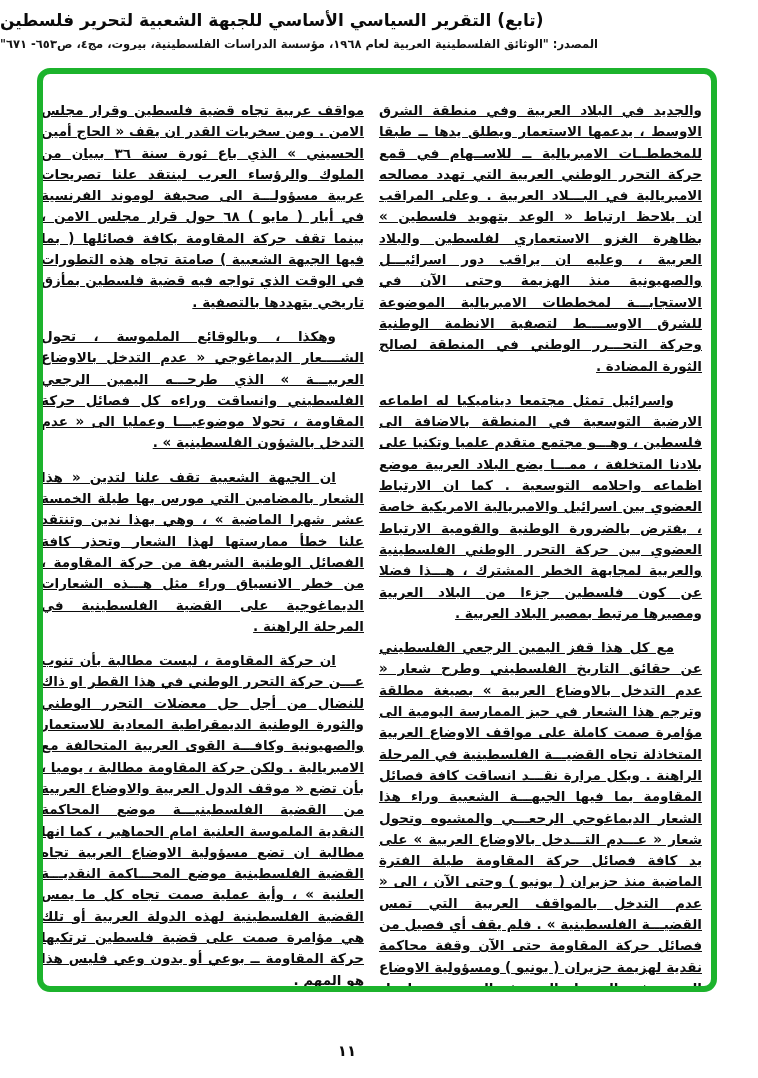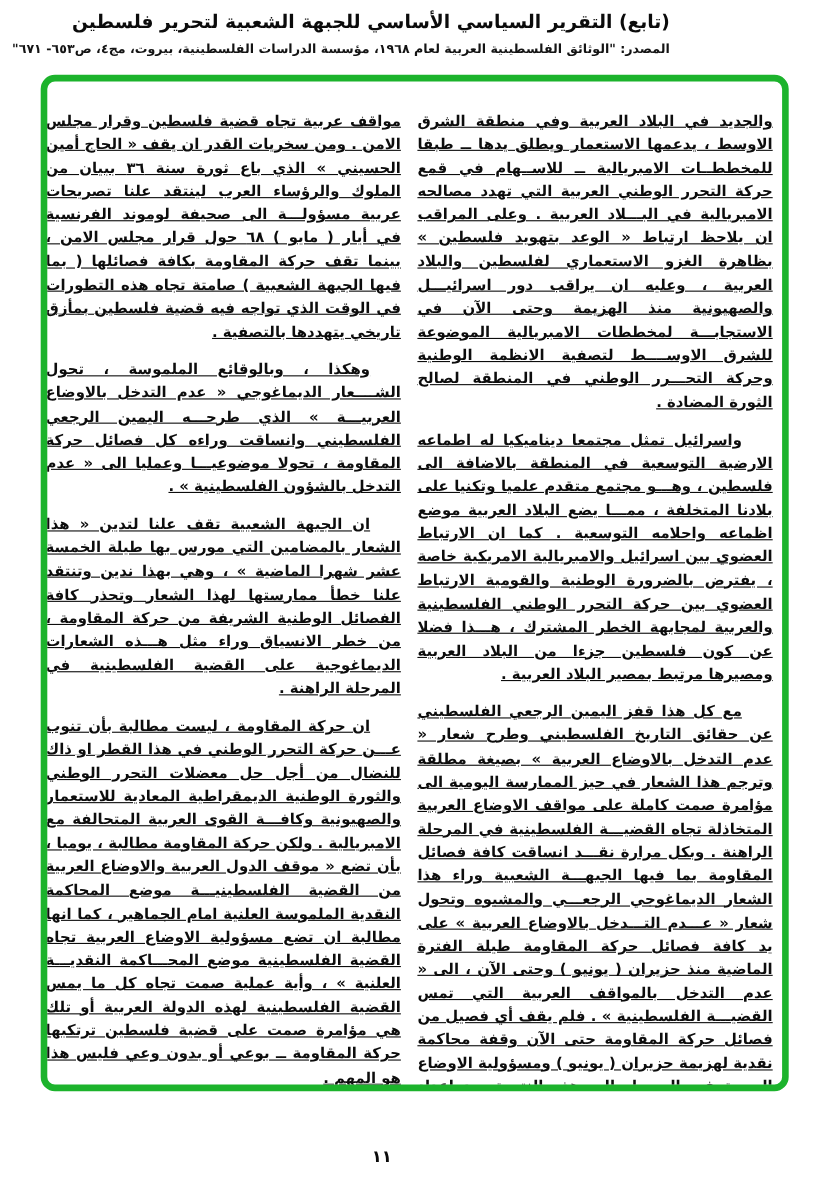--- a/index.html
+++ b/index.html
@@ -14,21 +14,21 @@
     height: 1078px;
     background: #ffffff;
     overflow: hidden;
     direction: rtl;
   }
   .header {
     position: absolute;
     top: 8px;
     left: 0;
     width: 609px;
-    text-align: right;
+    text-align: left;
     color: #0b0b0b;
   }
   .doc-title {
     font-size: 17px;
     font-weight: bold;
     letter-spacing: 0;
     line-height: 24px;
   }
   .doc-source {
     margin-top: 5px;

